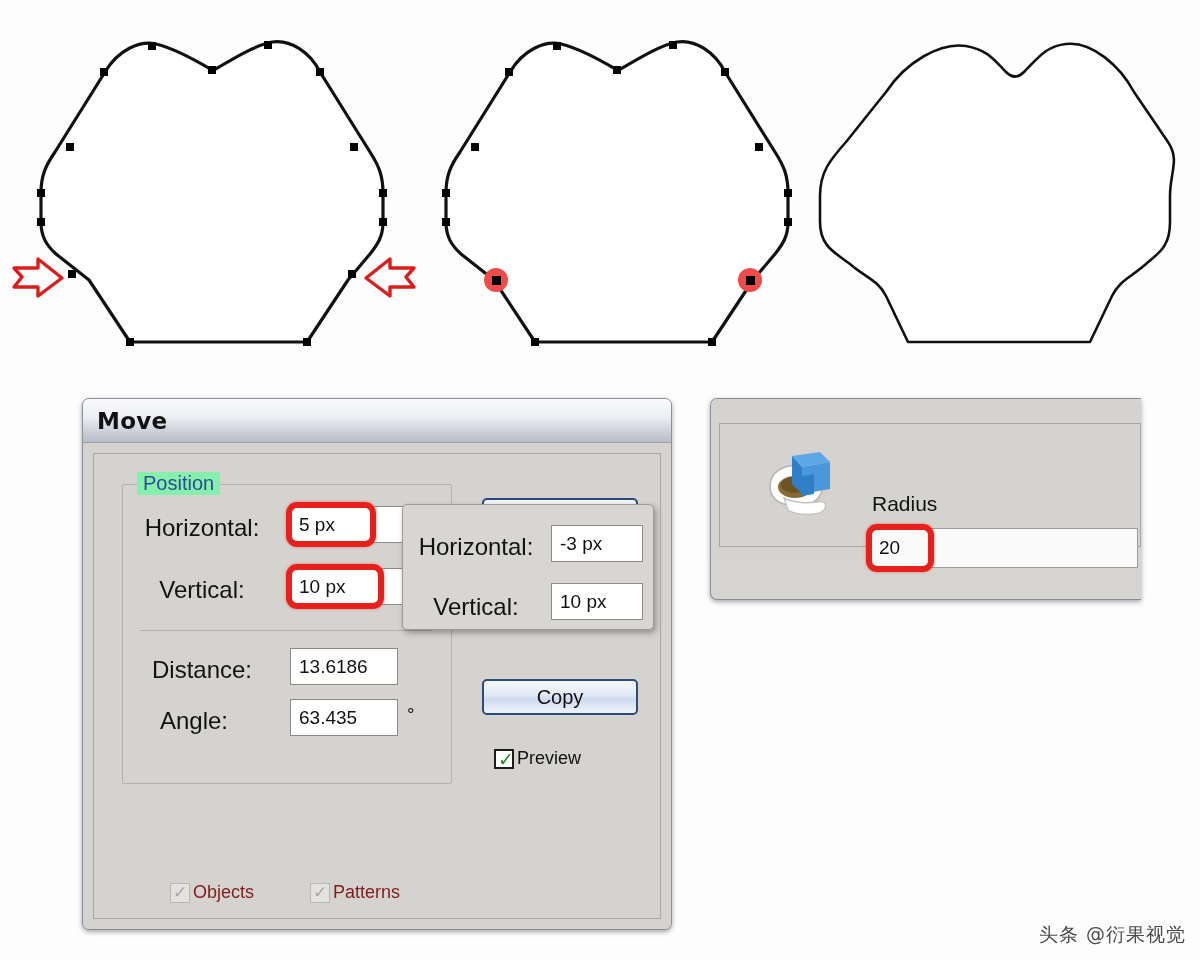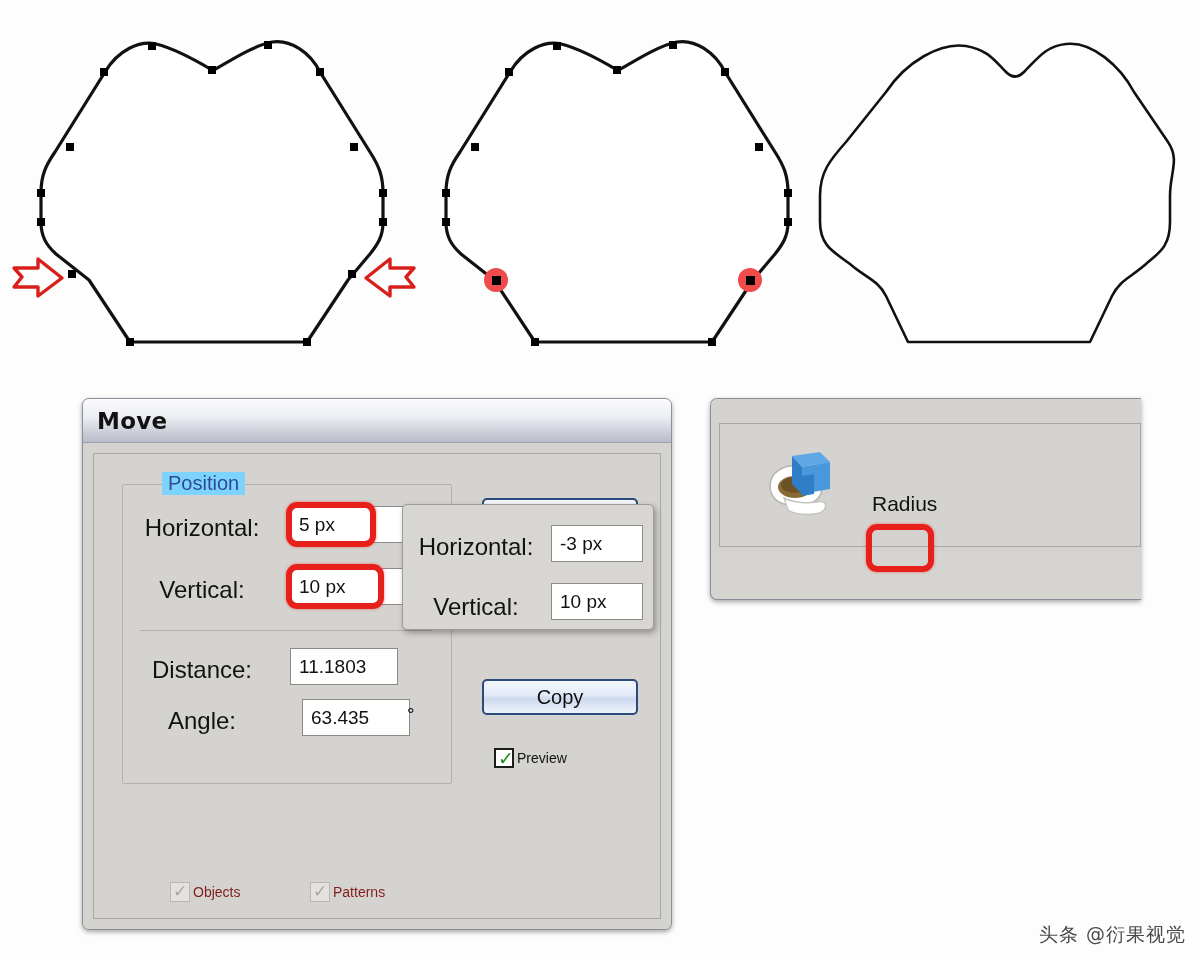--- a/index.html
+++ b/index.html
@@ -70,26 +70,25 @@
   .group {
     position: absolute;
     border: 1px solid #b4b2ae;
     border-radius: 2px;
     box-sizing: border-box;
   }
   .group-legend {
     position: absolute;
     top: -13px;
     left: 14px;
-    background: #7dd3fc;
+    background: #86efac;
     padding: 0 6px;
     font-size: 20px;
     color: #2c4a9a;
     font-family: "Liberation Sans", sans-serif;
-    margin-left: 25px;
   }
 
   .field-label {
     position: absolute;
     font-size: 24px;
     color: #121212;
     text-align: center;
     font-family: "Liberation Sans", sans-serif;
     white-space: nowrap;
   }
@@ -160,21 +159,21 @@
   .cbox .tick {
     position: absolute;
     left: 2px; top: -2px;
     font-size: 19px;
     line-height: 20px;
     color: #1b8a1b;
     font-weight: bold;
     font-family: "DejaVu Sans", sans-serif;
   }
   .cbox.dim .tick { color: #a9a7a3; font-weight: normal; font-size: 17px; }
-  .cb-label { font-size: 14px; color: #111; font-family: "Liberation Sans", sans-serif; }
+  .cb-label { font-size: 18px; color: #111; font-family: "Liberation Sans", sans-serif; }
   .cb-label.dim { color: #7f1d1d; }
 
   
   #overlay-panel {
     position: absolute;
     left: 402px; top: 504px;
     width: 250px; height: 124px;
     background: #d8d6d2;
     border: 1px solid #9d9b97;
     border-radius: 5px;
@@ -347,24 +346,24 @@
       <div class="textinput" id="horizontal-input" style="left:196px; top:52px; width:116px; height:37px;">5 px</div>
       <div class="redring" style="left:192px; top:48px; width:90px; height:45px;"></div>
 
       <span class="field-label" style="left:28px; top:122px; width:160px;">Vertical:</span>
       <div class="textinput" id="vertical-input" style="left:196px; top:114px; width:116px; height:37px;">10 px</div>
       <div class="redring" style="left:192px; top:110px; width:98px; height:45px;"></div>
 
       <div class="hr-sep" style="left:46px; top:176px; width:292px;"></div>
 
       <span class="field-label" style="left:28px; top:202px; width:160px;">Distance:</span>
-      <div class="textinput" id="distance-input" style="left:196px; top:194px; width:108px; height:37px;">11.1803</div>
-
-      <span class="field-label" style="left:28px; top:253px; width:160px;">Angle:</span>
-      <div class="textinput" id="angle-input" style="left:196px; top:245px; width:108px; height:37px;margin-left:12px;">63.435</div>
+      <div class="textinput" id="distance-input" style="left:196px; top:194px; width:108px; height:37px;">13.6186</div>
+
+      <span class="field-label" style="left:20px; top:253px; width:160px;">Angle:</span>
+      <div class="textinput" id="angle-input" style="left:196px; top:245px; width:108px; height:37px;">63.435</div>
       <span class="degree-sign" style="left:313px; top:250px;">°</span>
 
 
       <div class="checkrow" style="left:76px; top:428px;">
         <span class="cbox dim">
           <span class="tick">✓</span>
         </span>
         <span class="cb-label dim">Objects</span>
       </div>
 
@@ -410,19 +409,20 @@
         <ellipse cx="33" cy="39" rx="14" ry="8" fill="#6d5226"></ellipse>
         <path d="M30 10 L58 6 L68 16 L40 21 Z" fill="#5fa8e8"></path>
         <path d="M30 10 L40 21 L40 48 L30 38 Z" fill="#2e7fc7"></path>
         <path d="M40 21 L68 16 L68 43 L40 48 Z" fill="#4a98dc"></path>
         <path d="M40 30 L52 28 L52 48 L40 50 Z" fill="#2e7fc7"></path>
         <path d="M22 52 C30 56 44 58 54 56 C62 54 66 58 62 64 C56 70 36 70 26 64 Z" fill="#ffffff" stroke="#c5c3bf" stroke-width="1.4"></path>
       </svg>
 
       <span class="field-label" style="left:152px; top:68px; text-align:left; font-size:21px;">Radius</span>
 
+      <div class="textinput" id="radius-input" style="left:150px; top:104px; width:268px; height:40px; border:1px solid #9d9b97; background:#fafafa;">20</div>
 
       <div class="redring" style="left:146px; top:100px; width:68px; height:48px;"></div>
     </div>
   </div>
 </div>
 
 <div id="watermark">头条 @衍果视觉</div>
 
 </body></html>

